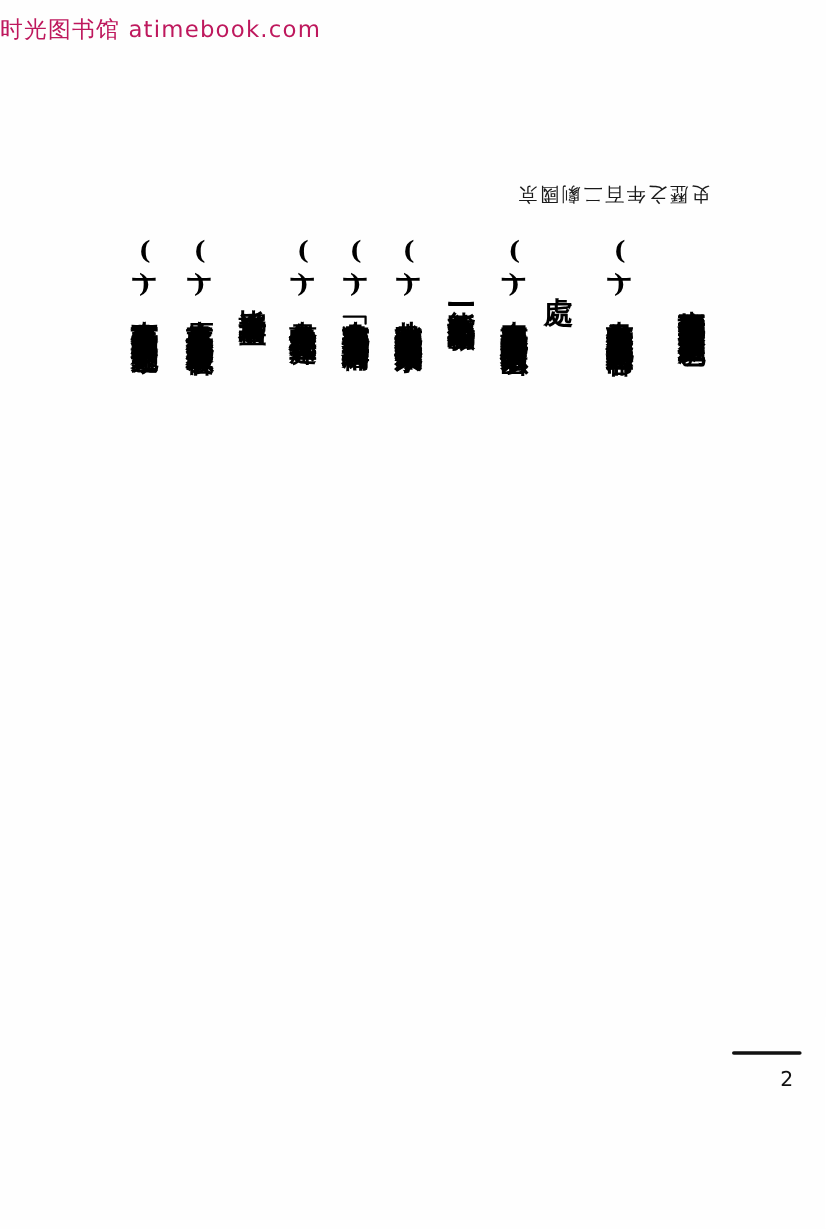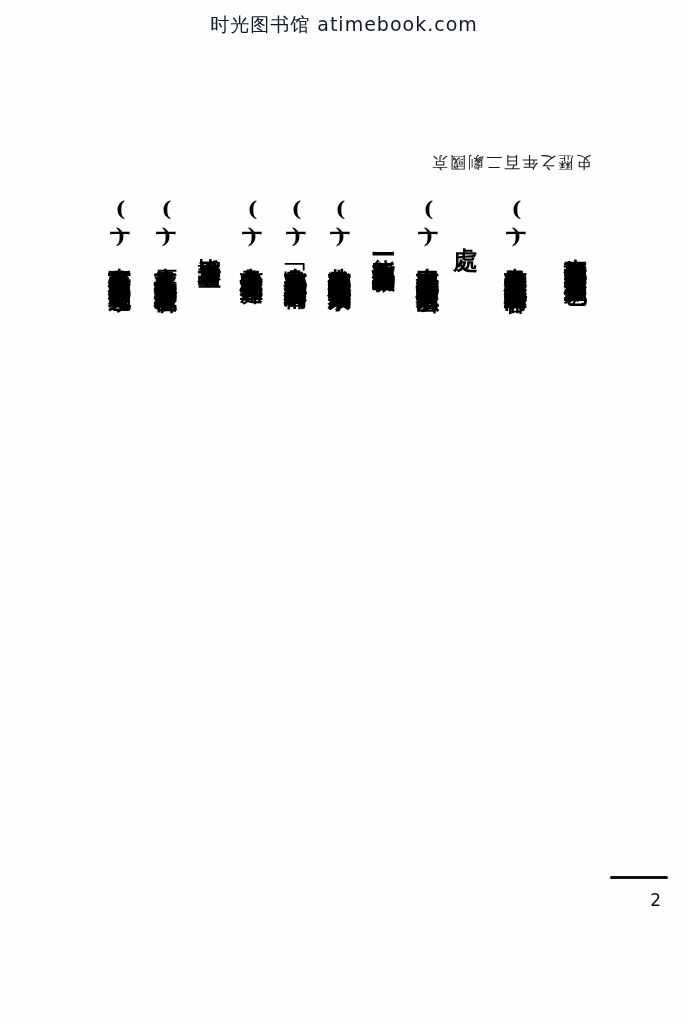--- a/index.html
+++ b/index.html
@@ -15,25 +15,24 @@
     font-family: "DejaVu Serif", "Liberation Serif", serif;
     color: #111111;
   }
 
   
   .watermark {
     position: absolute;
     top: 12px;
     left: 0;
     width: 100%;
-    text-align: center;
     font-family: "DejaVu Sans", "Liberation Sans", sans-serif;
     font-size: 19px;
     letter-spacing: 1px;
-    color: #0f172a;
+    color: #be185d;
     white-space: nowrap;
   }
 
   
   .page {
     position: absolute;
     left: 0;
     top: 0;
     width: 688px;
     height: 1024px;

